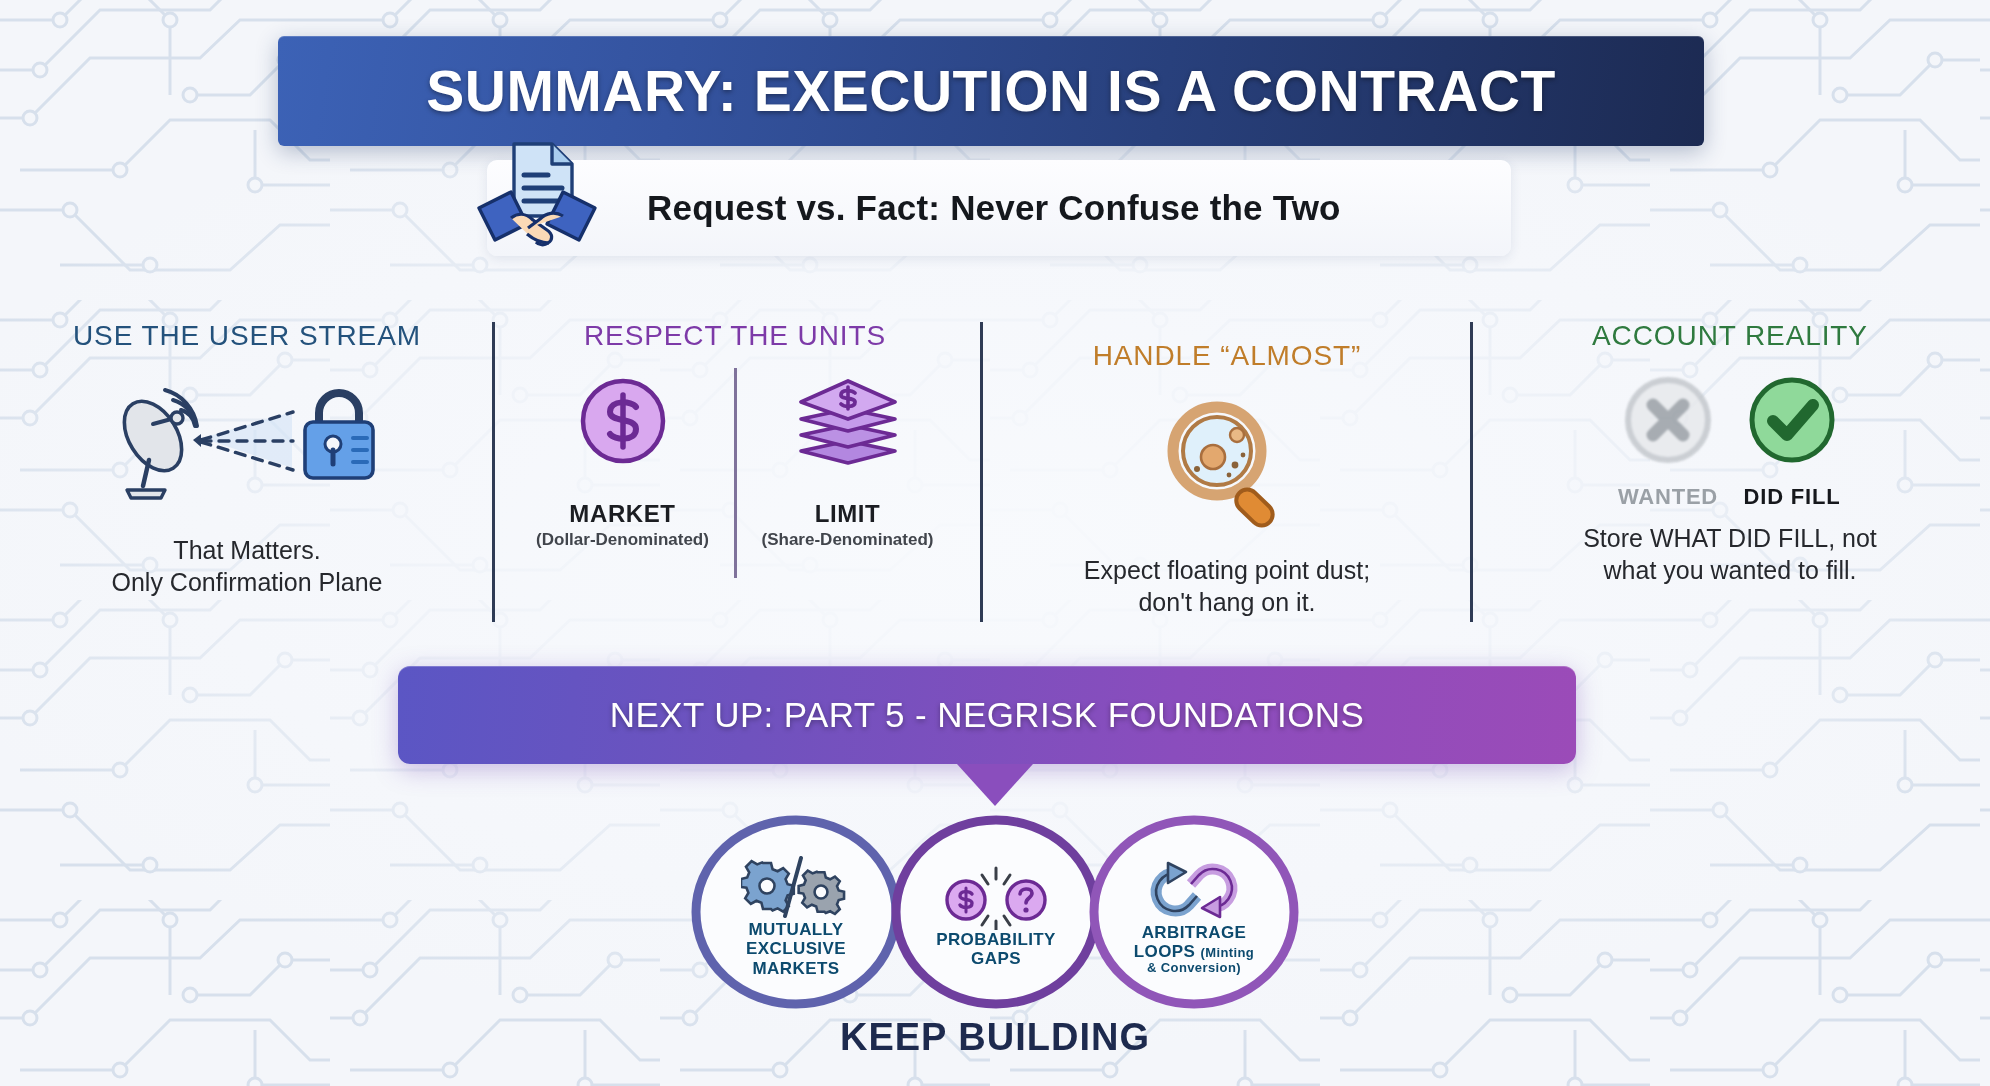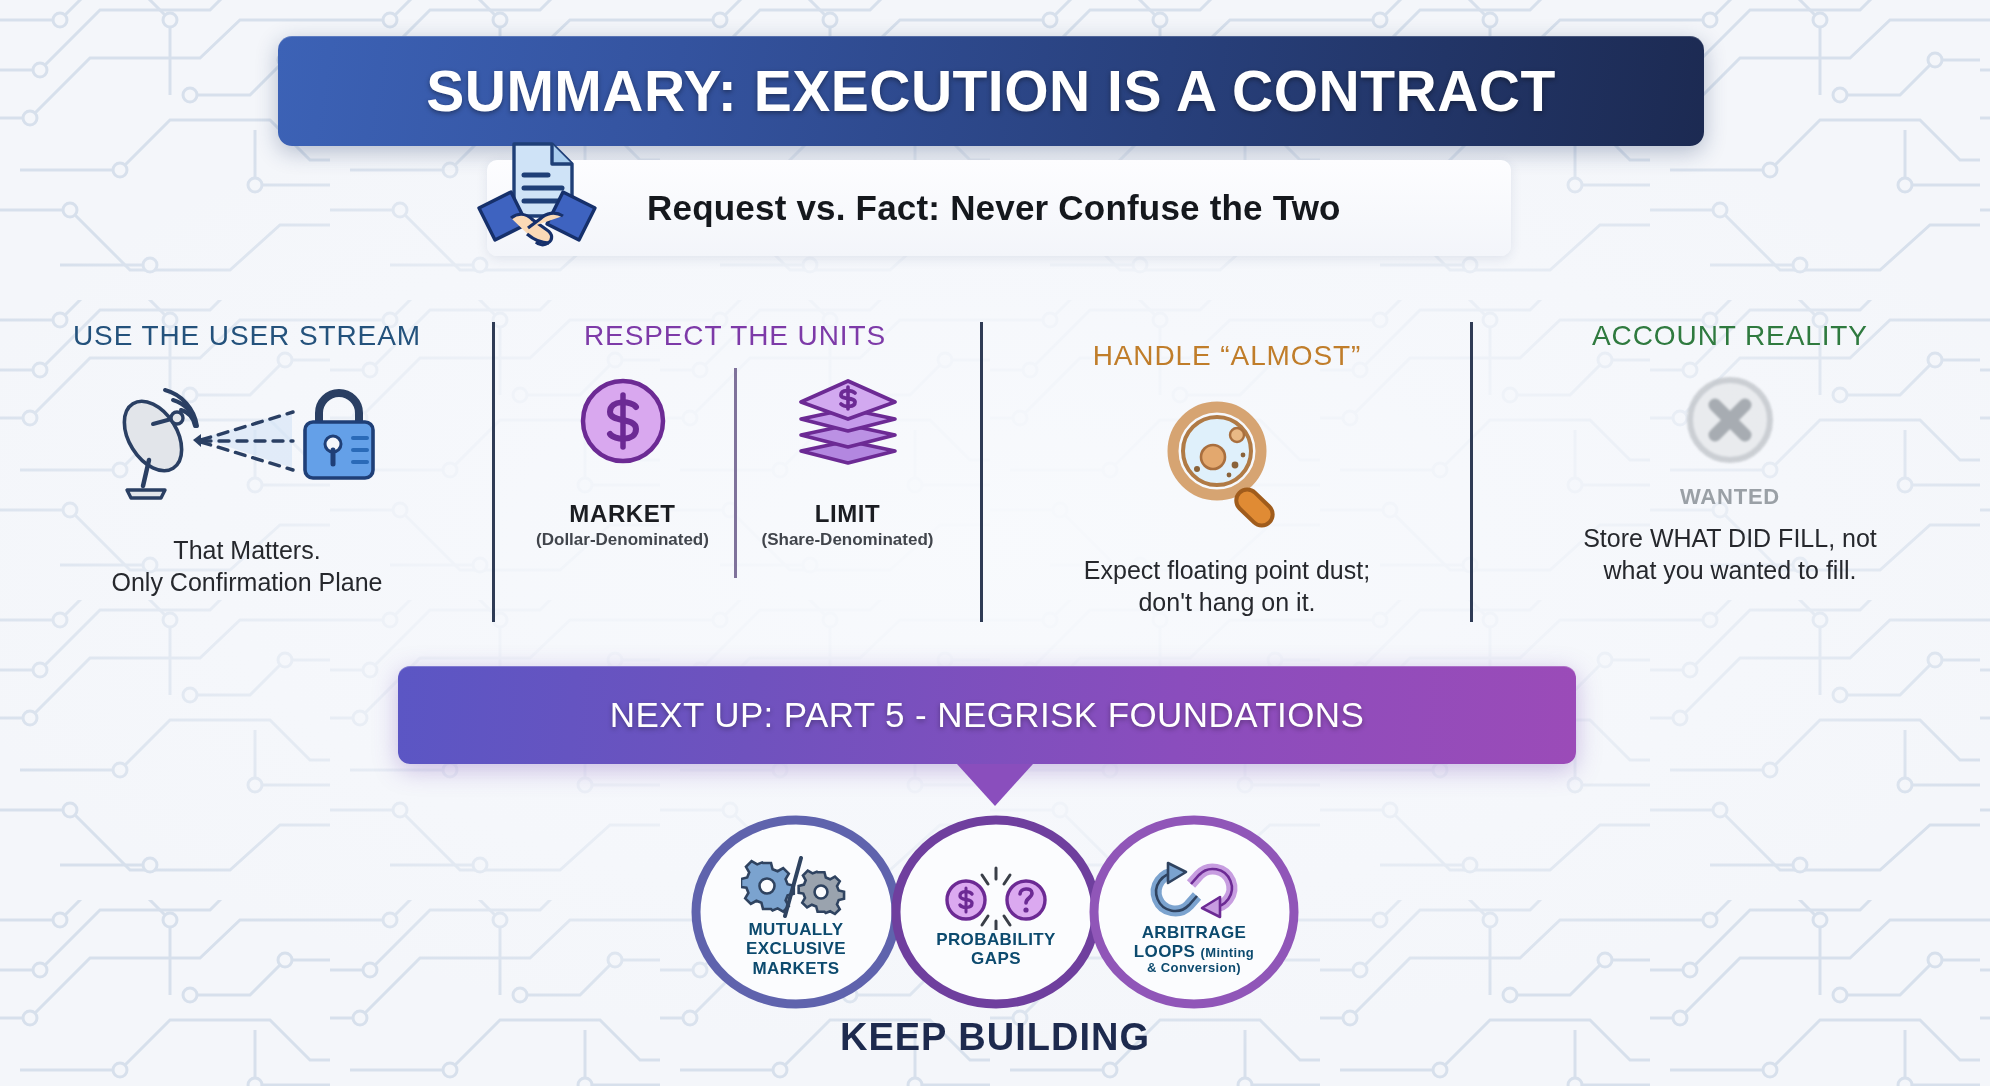--- a/index.html
+++ b/index.html
@@ -14,21 +14,21 @@
   #bg-circuit { position:absolute; inset:0; z-index:0; }
   #bg-vignette {
     position:absolute; inset:0; z-index:1; pointer-events:none;
     background:radial-gradient(ellipse 70% 60% at 50% 50%, rgba(248,250,253,.96) 0%, rgba(246,248,252,.80) 42%, rgba(244,246,250,0) 80%);
   }
   #page { position:absolute; inset:0; z-index:2; }
 
   
   .title-bar {
     position:absolute; left:278px; top:36px; width:1426px; height:110px;
-    border-radius:14px;
+    border-radius:6px;
     background:linear-gradient(100deg,#3c62b6 0%,#34539f 28%,#28407c 62%,#1c2a52 100%);
     box-shadow:0 6px 22px rgba(30,52,104,.30), inset 0 1px 0 rgba(255,255,255,.18);
     display:flex; align-items:center; justify-content:center;
   }
   .title-text {
     font-size:57px; font-weight:bold; color:#ffffff; letter-spacing:.5px;
     white-space:nowrap; text-shadow:0 2px 5px rgba(0,0,0,.38);
   }
 
   
@@ -270,20 +270,27 @@
     <div class="col" style="left:1482px;width:496px;">
       <div class="col-h" style="color:#2f7a3f;">ACCOUNT REALITY</div>
       <div class="pair-row">
         <div class="pair-item">
           <svg width="104" height="104" viewBox="0 0 104 104" style="filter:blur(1.2px);opacity:.85">
             <circle cx="52" cy="52" r="40" fill="#e7e9ec" stroke="#c4c8cd" stroke-width="6"></circle>
             <path d="M37 37 L67 67 M67 37 L37 67" stroke="#9aa0a6" stroke-width="13" stroke-linecap="round"></path>
           </svg>
           <div class="pair-lbl" style="color:#9aa0a6;">WANTED</div>
         </div>
+        <div class="pair-item">
+          <svg width="104" height="104" viewBox="0 0 104 104">
+            <circle cx="52" cy="52" r="40" fill="#8fd99a" stroke="#21682f" stroke-width="5"></circle>
+            <path d="M33 53 L47 67 L73 37" fill="none" stroke="#21682f" stroke-width="12" stroke-linecap="round" stroke-linejoin="round"></path>
+          </svg>
+          <div class="pair-lbl" style="color:#16181c;">DID FILL</div>
+        </div>
       </div>
       <div class="col-body" style="margin-top:12px;">
         <div>Store WHAT DID FILL, not</div>
         <div>what you wanted to fill.</div>
       </div>
     </div>
   </div>
 
   <div class="banner">
     <div class="banner-text">NEXT UP: PART 5 - NEGRISK FOUNDATIONS</div>

